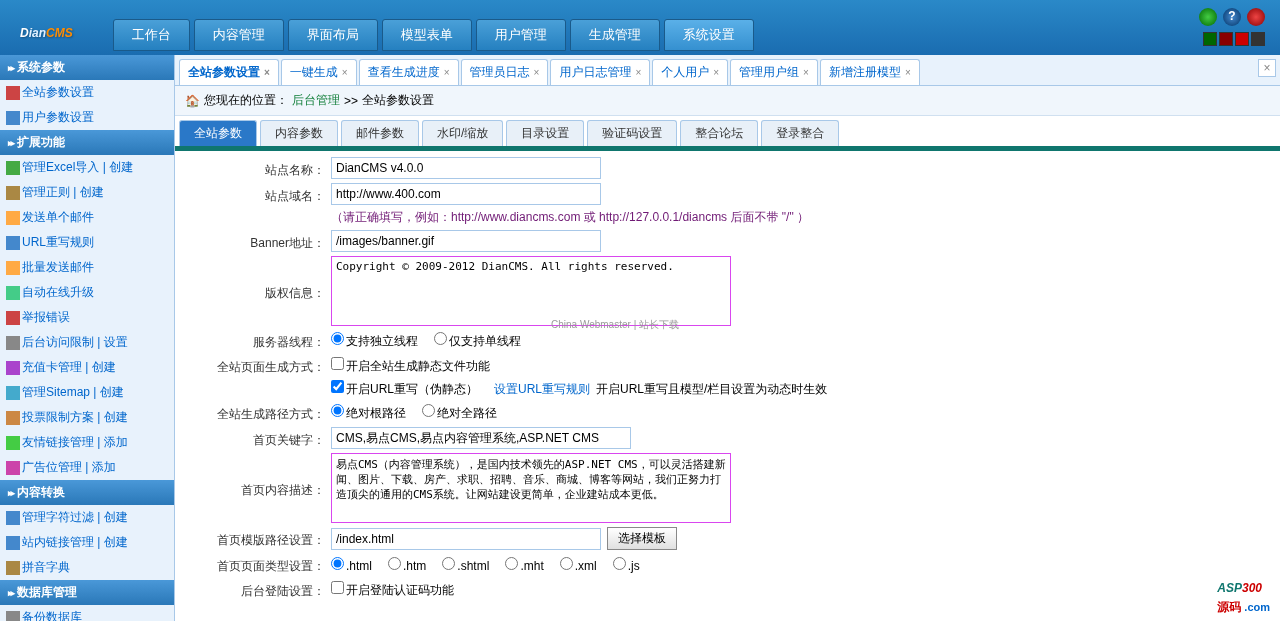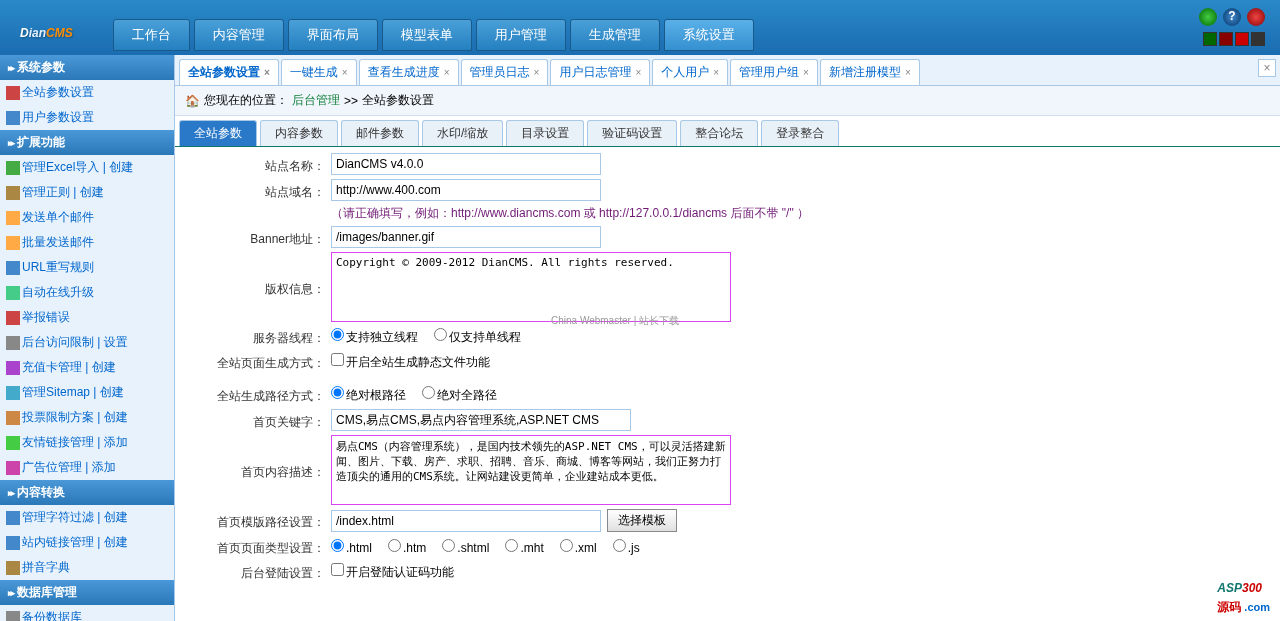--- a/index.html
+++ b/index.html
@@ -22,21 +22,21 @@
 .sb-item{padding:4px 8px 4px 22px;color:#06c;cursor:pointer;display:flex;align-items:center;gap:4px;position:relative}
 .sb-icon{width:14px;height:14px;display:inline-block;position:absolute;left:6px}
 .content{flex:1;display:flex;flex-direction:column;overflow:hidden}
 .tabs{display:flex;background:#e8f2fc;border-bottom:1px solid #a8c8e8;padding:4px 4px 0;gap:2px;position:relative}
 .tab{background:#fff;border:1px solid #a8c8e8;border-bottom:none;border-radius:3px 3px 0 0;padding:4px 8px;color:#06c;cursor:pointer;display:flex;align-items:center;gap:4px}
 .tab.active{background:#fff;font-weight:bold}
 .tab-close{color:#888;font-size:10px;cursor:pointer}
 .tabs-close-all{position:absolute;right:4px;top:4px;width:18px;height:18px;border:1px solid #a8c8e8;background:#fff;text-align:center;line-height:16px;color:#888;cursor:pointer}
 .breadcrumb{background:#f0f6fc;border-bottom:1px solid #d0e0f0;padding:6px 10px;display:flex;align-items:center;gap:4px}
 .breadcrumb a{color:#15803d;text-decoration:none}
-.subtabs{display:flex;padding:4px 4px 0;border-bottom:1px solid #0f766e;gap:3px}
+.subtabs{display:flex;padding:4px 4px 0;border-bottom:5px solid #0f766e;gap:3px}
 .subtab{background:#e8f0f8;border:1px solid #a8c8e8;border-bottom:none;border-radius:3px 3px 0 0;padding:4px 14px;color:#333;cursor:pointer}
 .subtab.active{background:#2a78c8;color:#fff}
 .form{padding:6px;overflow-y:auto;flex:1}
 .frow{display:flex;align-items:center;margin-bottom:4px}
 .flabel{width:150px;text-align:right;padding:4px 6px 0 0;color:#333}
 .fval{flex:1;display:flex;align-items:center;gap:6px;flex-wrap:wrap}
 .fval input[type=text]{border:1px solid #a8c8e8;padding:3px 4px;width:270px;background:#fff}
 .fval textarea{border:1px solid #d946ef;padding:3px 4px;width:400px;height:70px;font-family:monospace;font-size:11px;resize:none}
 .fval input[type=radio],.fval input[type=checkbox]{margin-right:2px}
 .fval label{margin-right:10px}
@@ -93,26 +93,26 @@
       </div>
     <div class="sb-item">
         <span class="sb-icon" style="background:#a84"></span>
         <span>管理正则 | 创建</span>
       </div>
     <div class="sb-item">
         <span class="sb-icon" style="background:#fa4"></span>
         <span>发送单个邮件</span>
       </div>
     <div class="sb-item">
+        <span class="sb-icon" style="background:#48c"></span>
+        <span>URL重写规则</span>
+      </div>
+    <div class="sb-item">
         <span class="sb-icon" style="background:#fa4"></span>
         <span>批量发送邮件</span>
-      </div>
-    <div class="sb-item">
-        <span class="sb-icon" style="background:#48c"></span>
-        <span>URL重写规则</span>
       </div>
     <div class="sb-item">
         <span class="sb-icon" style="background:#4c8"></span>
         <span>自动在线升级</span>
       </div>
     <div class="sb-item">
         <span class="sb-icon" style="background:#c44"></span>
         <span>举报错误</span>
       </div>
     <div class="sb-item">
@@ -256,20 +256,25 @@
           </div>
         </div>
       <div class="frow">
           <div class="flabel">全站页面生成方式：</div>
           <div class="fval">
             <label><input type="checkbox" style=""><span>开启全站生成静态文件功能</span></label>
           </div>
         </div>
       <div class="frow">
           <div class="flabel"></div>
+          <div class="fval">
+            <label><input type="checkbox" checked="" style=""><span>开启URL重写（伪静态）</span></label>
+            <span class="link">设置URL重写规则</span>
+            <span> 开启URL重写且模型/栏目设置为动态时生效</span>
+          </div>
         </div>
       <div class="frow">
           <div class="flabel">全站生成路径方式：</div>
           <div class="fval">
             <label><input type="radio" checked="" style=""><span>绝对根路径</span></label>
             <label><input type="radio" style=""><span>绝对全路径</span></label>
           </div>
         </div>
       <div class="frow">
           <div class="flabel">首页关键字：</div>

